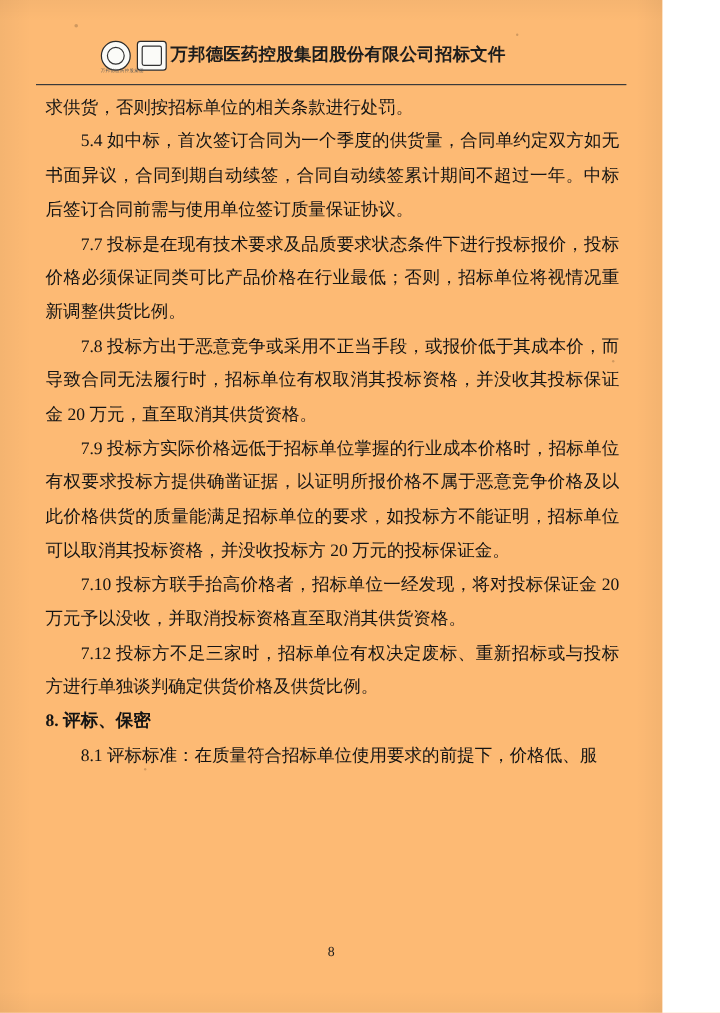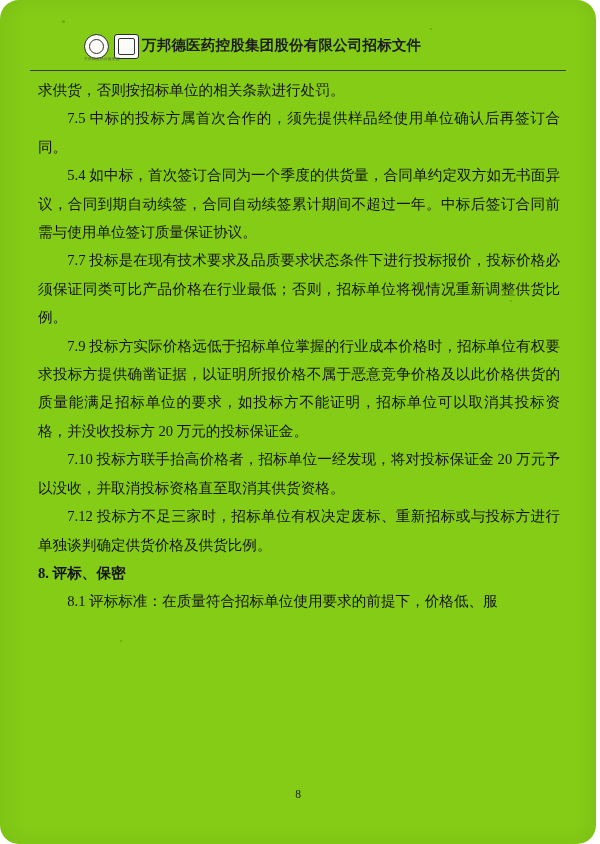--- a/index.html
+++ b/index.html
@@ -8,26 +8,25 @@
   }
   body {
     width: 600px;
     height: 844px;
     background: #ffffff;
     font-family: "Liberation Serif", serif;
     overflow: hidden;
   }
   .page {
     position: relative;
-    width: 596px;
+    width: 552px;
     height: 844px;
-    background: #84cc16;
+    background: #fdba74;
     box-sizing: border-box;
     overflow: hidden;
-    border-radius: 19px;
   }
   
   .scan-tint {
     position: absolute;
     inset: 0;
     background:
       linear-gradient(90deg, rgba(0,0,0,0.035) 0px, rgba(0,0,0,0.0) 26px),
       linear-gradient(270deg, rgba(0,0,0,0.04) 0px, rgba(0,0,0,0.0) 22px),
       linear-gradient(180deg, rgba(0,0,0,0.03) 0px, rgba(0,0,0,0.0) 18px),
       linear-gradient(0deg, rgba(0,0,0,0.03) 0px, rgba(0,0,0,0.0) 18px);
@@ -154,23 +153,23 @@
       <div class="logo-stamp square"></div>
       <div class="logo-caption">万邦德医药控股集团</div>
     </div>
     <div class="header-title">万邦德医药控股集团股份有限公司招标文件</div>
   </div>
 
   <div class="rule"></div>
 
   <div class="body-text">
     <p class="">求供货，否则按招标单位的相关条款进行处罚。</p>
-    <p class="indent">7.5 中标的投标方属首次合作的，须先提供样品经使用单位确认后再签订合同。</p>
     <p class="indent">5.4 如中标，首次签订合同为一个季度的供货量，合同单约定双方如无书面异议，合同到期自动续签，合同自动续签累计期间不超过一年。中标后签订合同前需与使用单位签订质量保证协议。</p>
     <p class="indent">7.7 投标是在现有技术要求及品质要求状态条件下进行投标报价，投标价格必须保证同类可比产品价格在行业最低；否则，招标单位将视情况重新调整供货比例。</p>
+    <p class="indent">7.8 投标方出于恶意竞争或采用不正当手段，或报价低于其成本价，而导致合同无法履行时，招标单位有权取消其投标资格，并没收其投标保证金 20 万元，直至取消其供货资格。</p>
     <p class="indent">7.9 投标方实际价格远低于招标单位掌握的行业成本价格时，招标单位有权要求投标方提供确凿证据，以证明所报价格不属于恶意竞争价格及以此价格供货的质量能满足招标单位的要求，如投标方不能证明，招标单位可以取消其投标资格，并没收投标方 20 万元的投标保证金。</p>
     <p class="indent">7.10 投标方联手抬高价格者，招标单位一经发现，将对投标保证金 20 万元予以没收，并取消投标资格直至取消其供货资格。</p>
     <p class="indent">7.12 投标方不足三家时，招标单位有权决定废标、重新招标或与投标方进行单独谈判确定供货价格及供货比例。</p>
     <p class="heading">8. 评标、保密</p>
     <p class="indent">8.1 评标标准：在质量符合招标单位使用要求的前提下，价格低、服</p>
   </div>
 
   <div class="page-number">8</div>
 
   <div class="speck" style="left:62px; top:20px; width:3px; height:3px;"></div>

